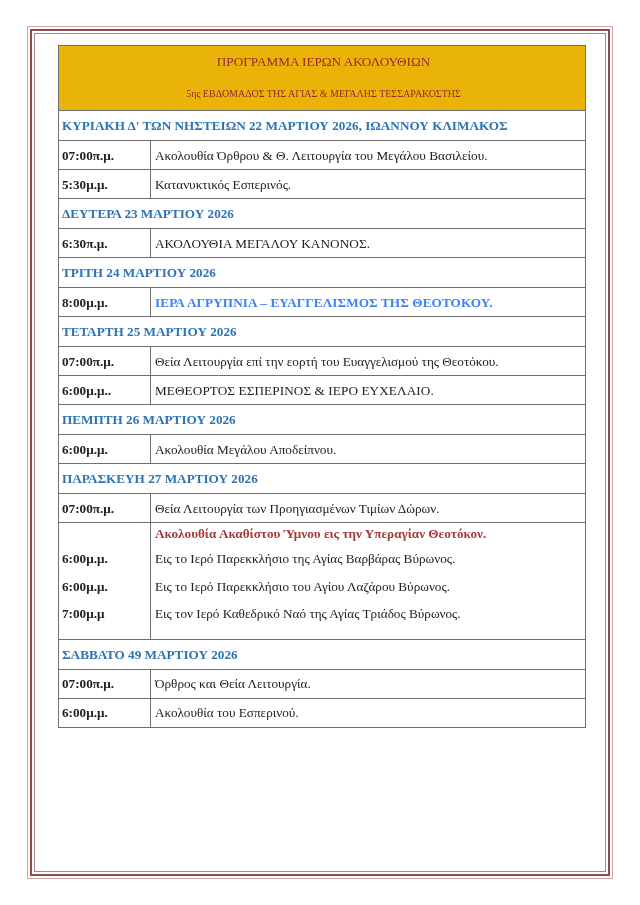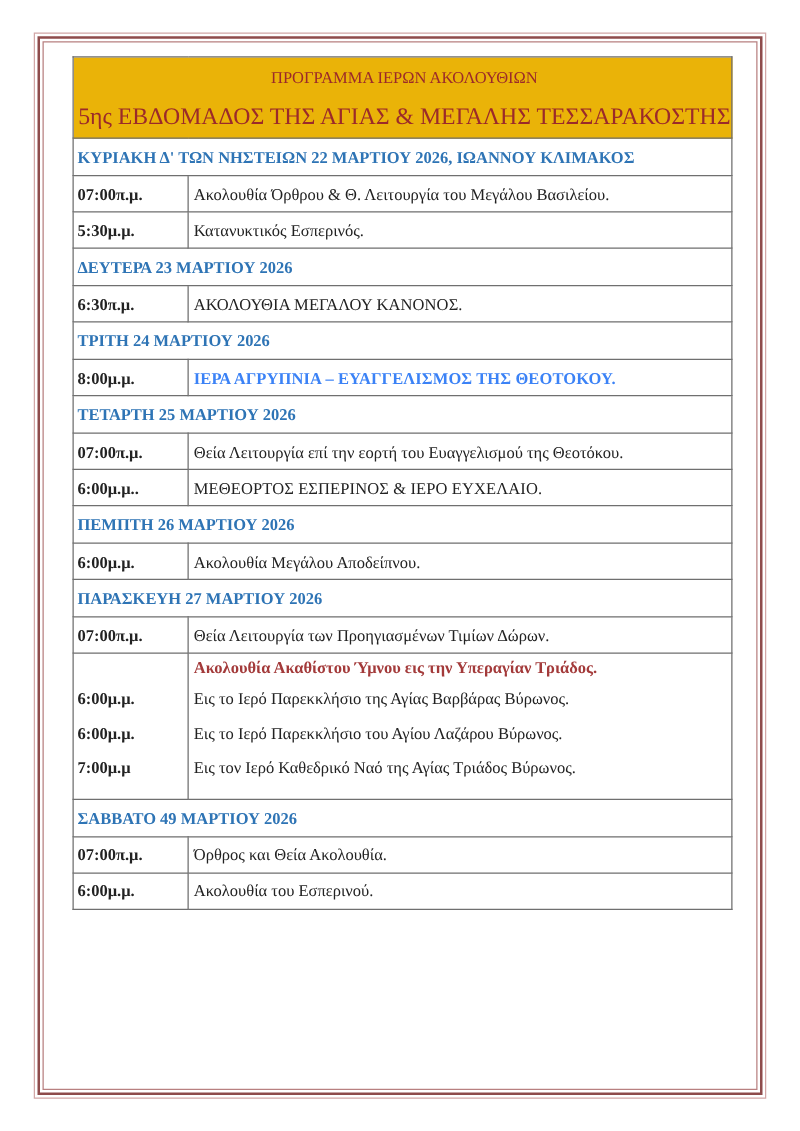--- a/index.html
+++ b/index.html
@@ -15,21 +15,21 @@
   table.schedule { position: absolute; left: 58px; top: 45px; width: 527px;
                    border-collapse: collapse; table-layout: fixed; }
   table.schedule td { border: 1px solid #6f6f6f; padding: 0 0 0 3px; vertical-align: middle;
                       font-size: 13.2px; line-height: 27px; }
   col.c-time { width: 92px; }
   col.c-desc { width: 435px; }
 
   .title-row td { background: #eab308; text-align: center; color: #9b2a2a;
                   font-size: 15px; padding: 0; }
   .title-line { display: block; height: 32px; line-height: 32px; }
-  .title-line.l2 { font-size: 19px; }
+  .title-line.l2 { font-size: 10px; }
 
   .day-row td { text-align: left; color: #2e74b5; font-weight: bold; font-size: 12.5px;
                 height: 29px; line-height: 29px; padding: 0; }
   .svc-row td { height: 28px; }
   .time { font-weight: bold; }
   .desc { padding-left: 4px !important; }
   .desc.red { color: #3b82f6; font-weight: bold; letter-spacing: 0.1px; }
   .desc.upper { letter-spacing: 0.1px; }
 
   .multi td { vertical-align: top; padding-top: 0; }
@@ -115,33 +115,33 @@
     </tr>
     <tr class="multi">
       <td class="time">
         <span class="line first"></span>
         <span class="line">6:00μ.μ.</span>
         <span class="line">6:00μ.μ.</span>
         <span class="line">7:00μ.μ</span>
         <span class="bottom-pad"></span>
       </td>
       <td class="desc">
-        <span class="line first akathist">Ακολουθία Ακαθίστου Ύμνου εις την Υπεραγίαν Τριάδος.</span>
+        <span class="line first akathist">Ακολουθία Ακαθίστου Ύμνου εις την Υπεραγίαν Θεοτόκον.</span>
         <span class="line">Εις το Ιερό Παρεκκλήσιο της Αγίας Βαρβάρας Βύρωνος.</span>
         <span class="line">Εις το Ιερό Παρεκκλήσιο του Αγίου Λαζάρου Βύρωνος.</span>
         <span class="line">Εις τον Ιερό Καθεδρικό Ναό της Αγίας Τριάδος Βύρωνος.</span>
         <span class="bottom-pad"></span>
       </td>
     </tr>
 
     <tr class="day-row">
       <td colspan="2">ΣΑΒΒΑΤΟ 49 ΜΑΡΤΙΟΥ 2026</td>
     </tr>
     <tr class="svc-row">
       <td class="time">07:00π.μ.</td>
-      <td class="desc">Όρθρος και Θεία Ακολουθία.</td>
+      <td class="desc">Όρθρος και Θεία Λειτουργία.</td>
     </tr>
     <tr class="svc-row">
       <td class="time">6:00μ.μ.</td>
       <td class="desc">Ακολουθία του Εσπερινού.</td>
     </tr>
   </tbody>
 </table>
 
 </body></html>

